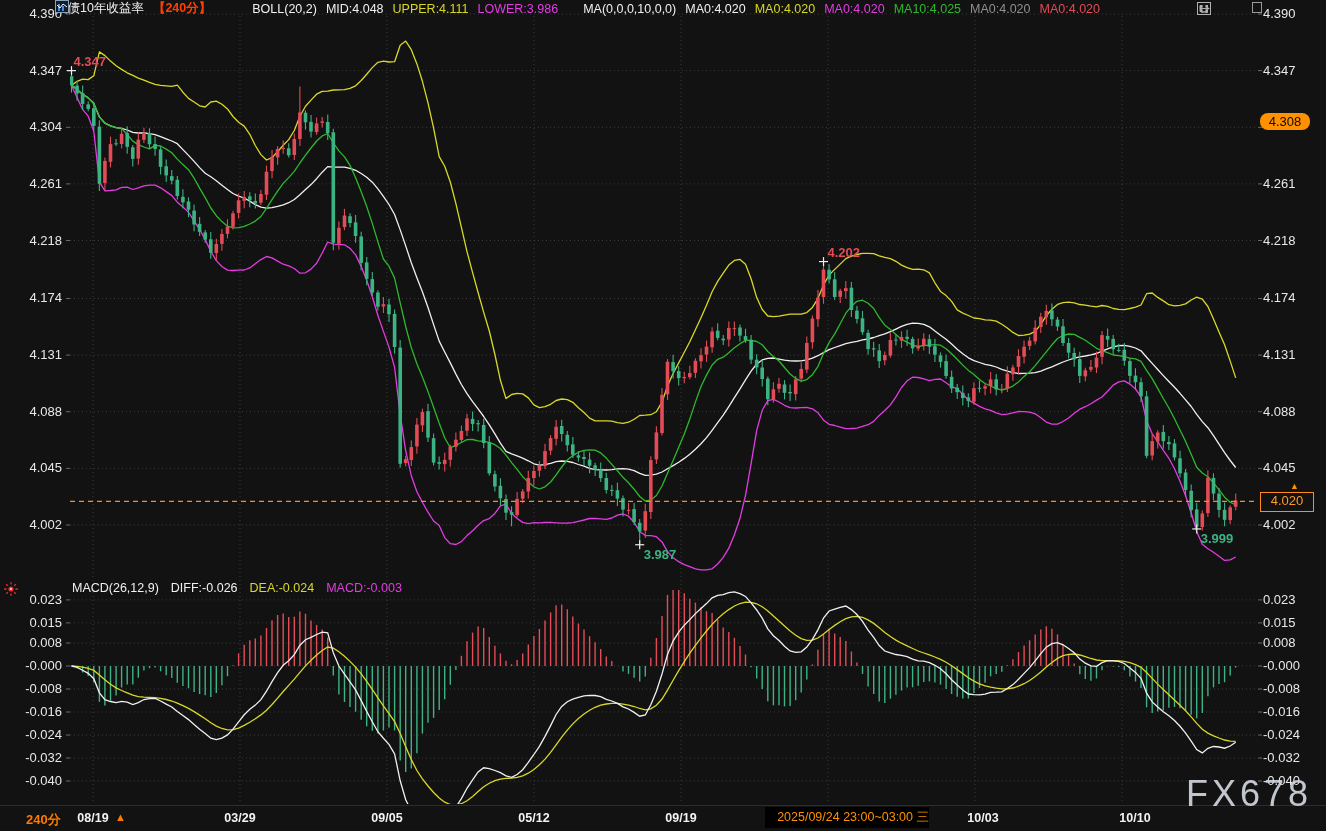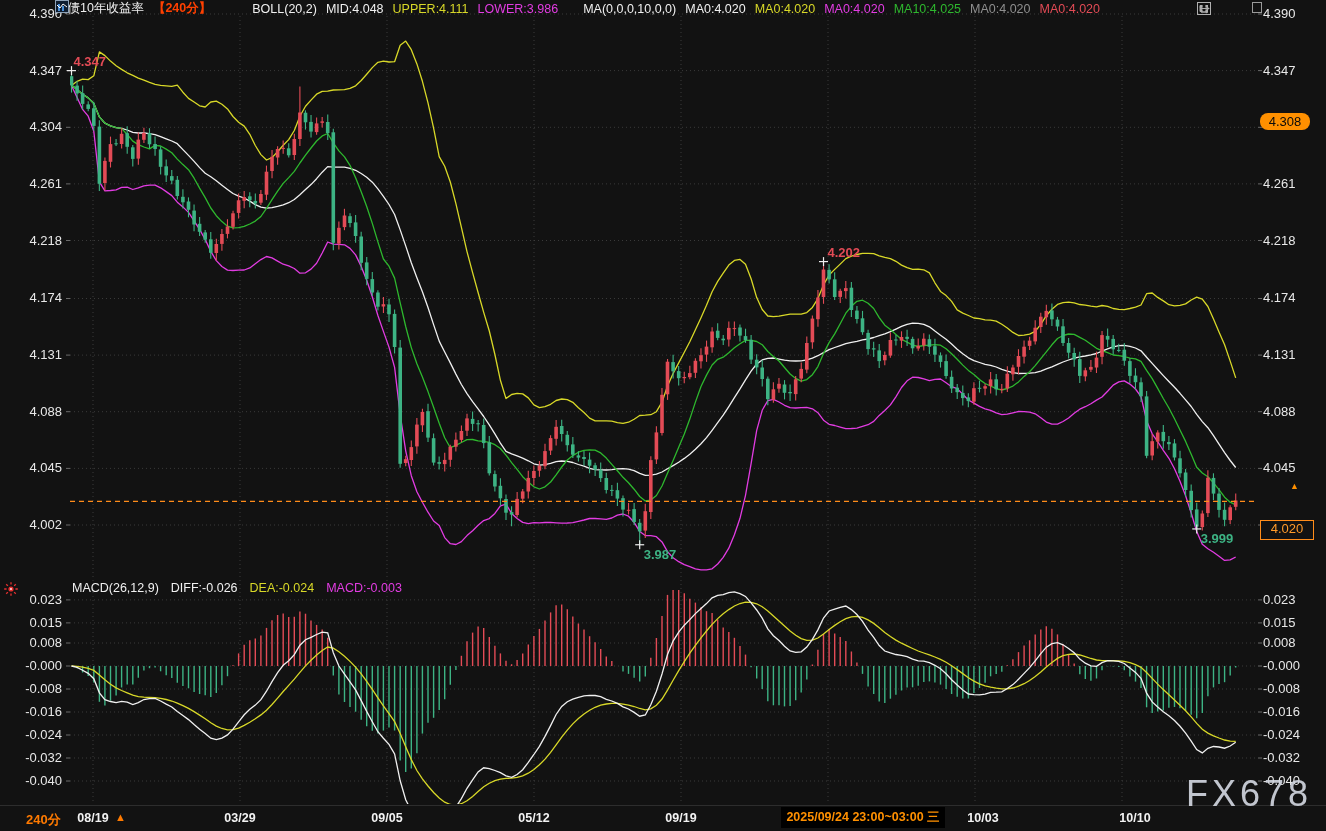--- a/index.html
+++ b/index.html
@@ -15,34 +15,34 @@
   .miniic{display:inline-block;width:14px;height:13px;margin-right:2px;vertical-align:middle;}
   .toolbar{position:absolute;left:1197px;top:2px;display:flex;gap:2px;z-index:7;}
   .toolbar .tbtn{width:14px;height:13px;cursor:pointer;}
   
   .axlabel{position:absolute;font-size:13px;line-height:14px;color:#e8e8e8;z-index:3;}
   .ax-left{left:0;width:62px;text-align:right;}
   .ax-right{left:1263px;text-align:left;}
   .refbox{position:absolute;left:1260px;width:50px;height:17px;background:#ff9000;color:#0a0a0a;
           font-size:13px;line-height:17px;text-align:center;z-index:4;border-radius:8px;}
   .curbox{position:absolute;left:1260px;width:52px;height:18px;border:1.5px solid #ff8c1a;
-          color:#ff9a2a;background:#121212;font-size:13px;line-height:16px;text-align:center;z-index:4;margin-top:28px;}
+          color:#ff9a2a;background:#121212;font-size:13px;line-height:16px;text-align:center;z-index:4;}
   .curmark{position:absolute;color:#ff9000;font-size:9px;z-index:4;}
   
   .macdLegend{position:absolute;left:72px;top:581px;font-size:12.5px;display:flex;z-index:5;}
   .macdLegend>*{margin-right:12px;}
   .sunic{position:absolute;left:3px;top:581px;width:16px;height:16px;z-index:5;cursor:pointer;}
   
   .ann{position:absolute;font-size:13px;font-weight:700;z-index:4;}
   
   .xbar{position:absolute;left:0;top:805px;width:1326px;height:26px;background:#121212;
         border-top:1px solid #2d2d2d;z-index:5;}
   .xlab{position:absolute;top:5px;transform:translateX(-50%);font-size:12.5px;font-weight:700;color:#f2f2f2;}
-  .datebox{position:absolute;left:781px;top:1px;width:164px;height:21px;background:#000;
-           color:#ff9000;font-size:12.5px;font-weight:700;text-align:center;line-height:21px;}
+  .datebox{position:absolute;left:765px;top:1px;width:164px;height:21px;background:#000;
+           color:#ff9000;font-size:12.5px;font-weight:400;text-align:right;line-height:21px;}
   .fperiod{position:absolute;left:26px;top:5px;color:#ff7a00;font-size:13px;font-weight:700;}
   .farrow{position:absolute;left:115px;top:5px;color:#ff7a00;font-size:11px;}
   .wm{position:absolute;left:1186px;top:773px;font-size:36px;letter-spacing:4px;
       color:rgba(208,213,222,0.92);z-index:6;font-family:Liberation Sans, sans-serif;}
   .corner{position:absolute;left:1252px;top:2px;width:8px;height:9px;border:1px solid #9a9a9a;z-index:3;}
 </style>
 </head>
 <body>
 
 <div class="root">

